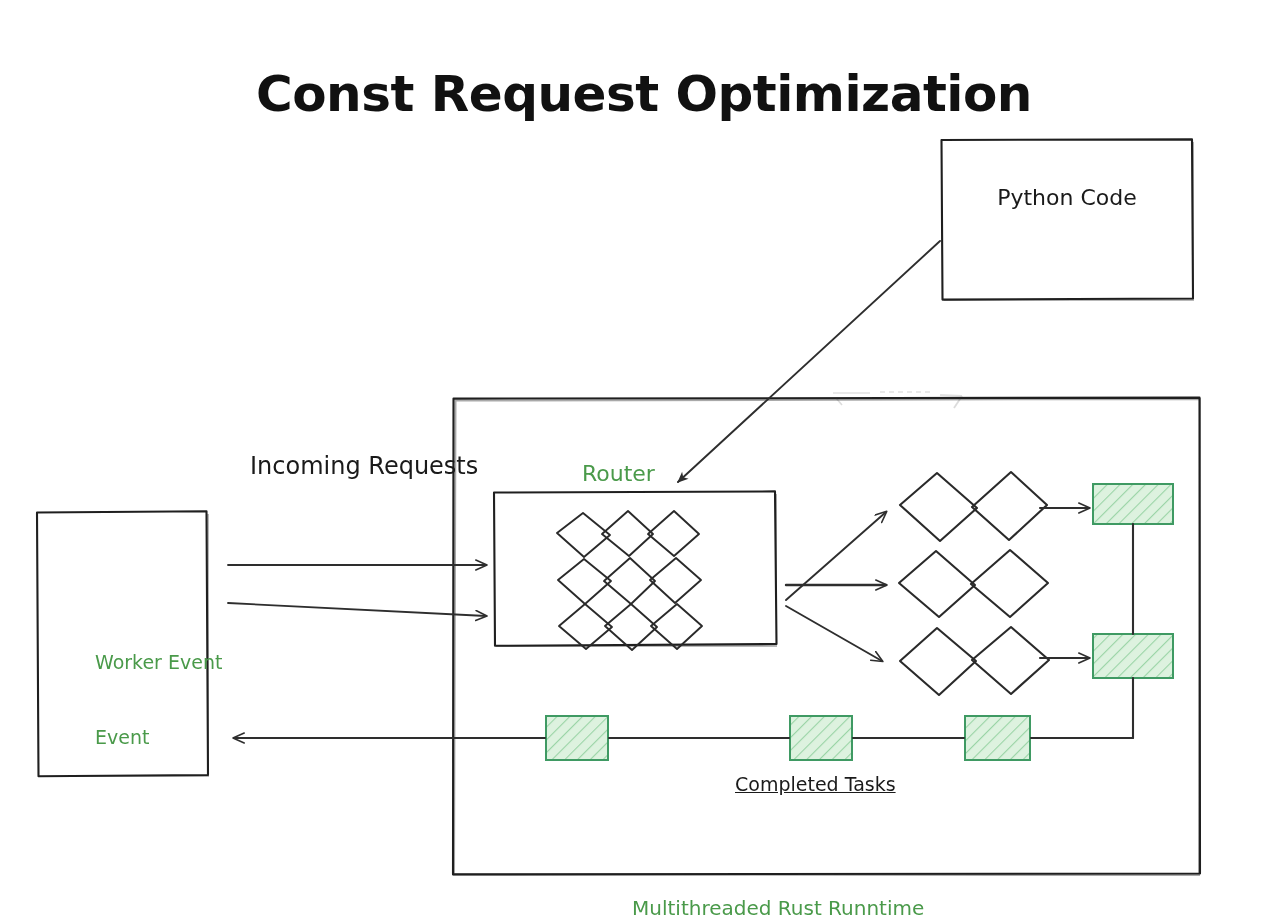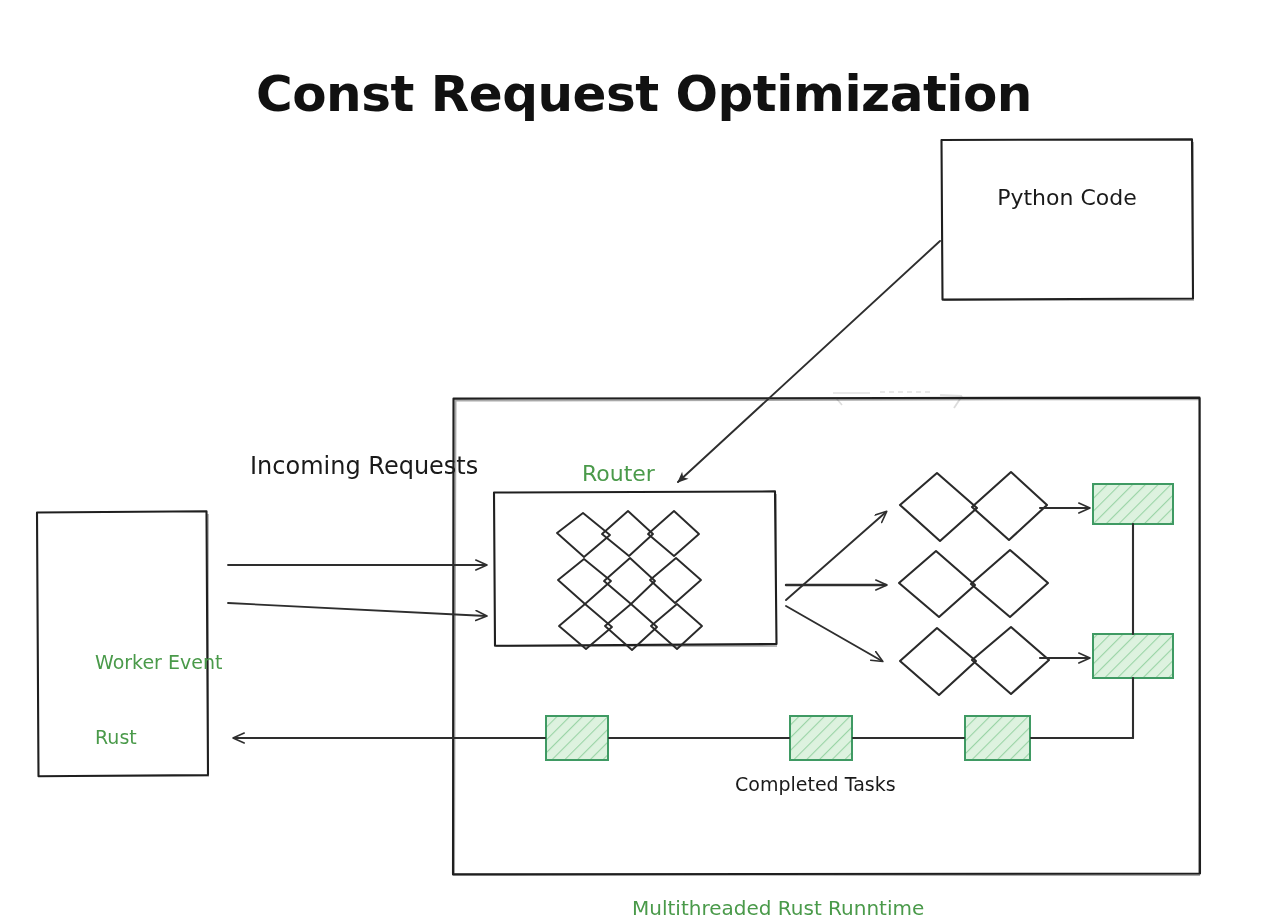--- a/index.html
+++ b/index.html
@@ -154,25 +154,25 @@
 
     <div class="title-text" style="position:absolute; left:0; top:65px; width:1288px; text-align:center;
                 font-size:50px; color:#111111;">Const Request Optimization</div>
 
     <div class="hand-text" style="position:absolute; left:941px; top:185px; width:252px; text-align:center;
                 font-size:22px; color:#1a1a1a;">Python Code</div>
 
     <div class="hand-text" style="position:absolute; left:70px; top:600px; font-size:19px; color:#4a9a4a;
                 line-height:25px;margin-left:25px;">
       <div>Worker Event</div>
-      <div>Rust</div>
+      <div>Event</div>
     </div>
 
     <div class="hand-text" style="position:absolute; left:250px; top:452px; font-size:24px; color:#1a1a1a;">Incoming Requests</div>
 
     <div class="hand-text" style="position:absolute; left:556px; top:461px; font-size:22px; color:#4a9a4a;margin-left:26px;">Router</div>
 
-    <div class="hand-text" style="position:absolute; left:735px; top:773px; font-size:19px; color:#1a1a1a;">Completed Tasks</div>
+    <div class="hand-text" style="position:absolute; left:735px; top:773px; font-size:19px; color:#1a1a1a;text-decoration:underline;">Completed Tasks</div>
 
     <div class="hand-text" style="position:absolute; left:632px; top:896px; font-size:20px; color:#4a9a4a;">Multithreaded Rust Runntime</div>
   </div>
 
 </div>
 
 </body></html>

